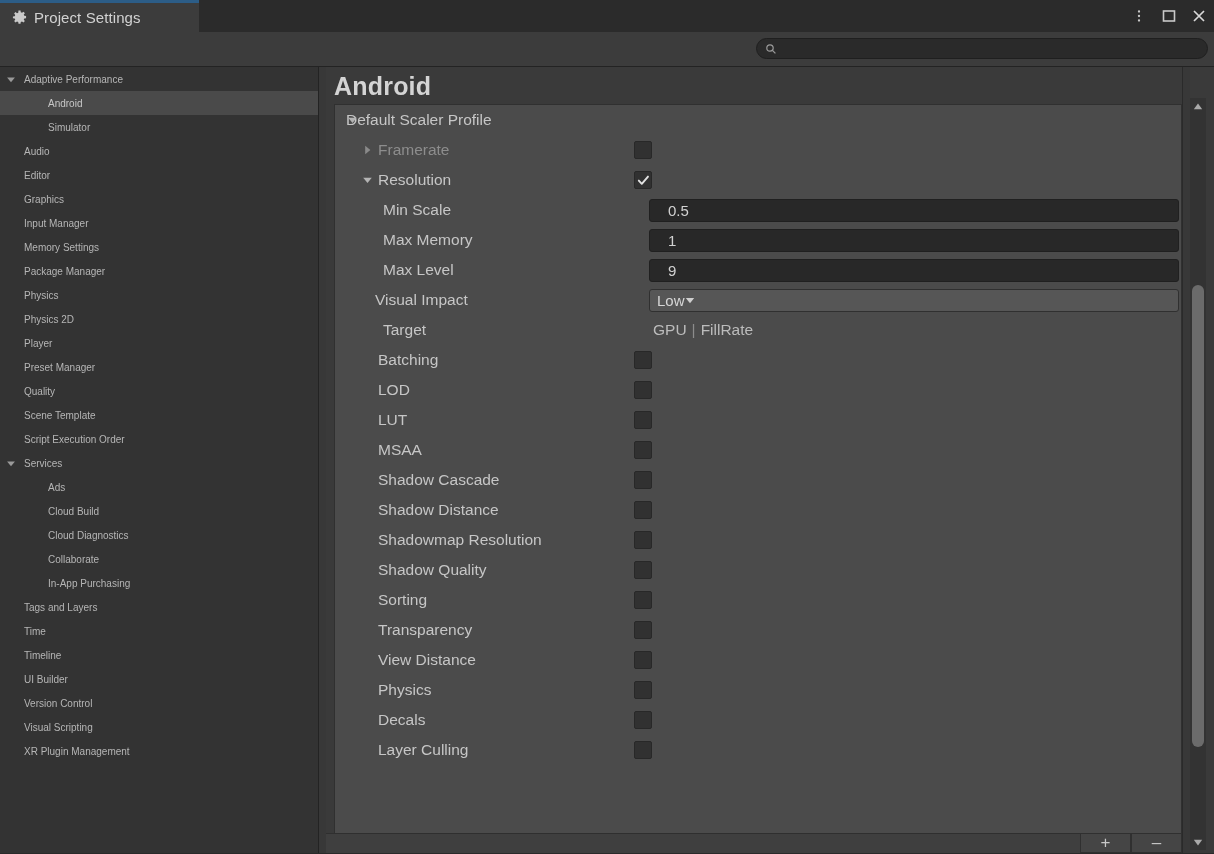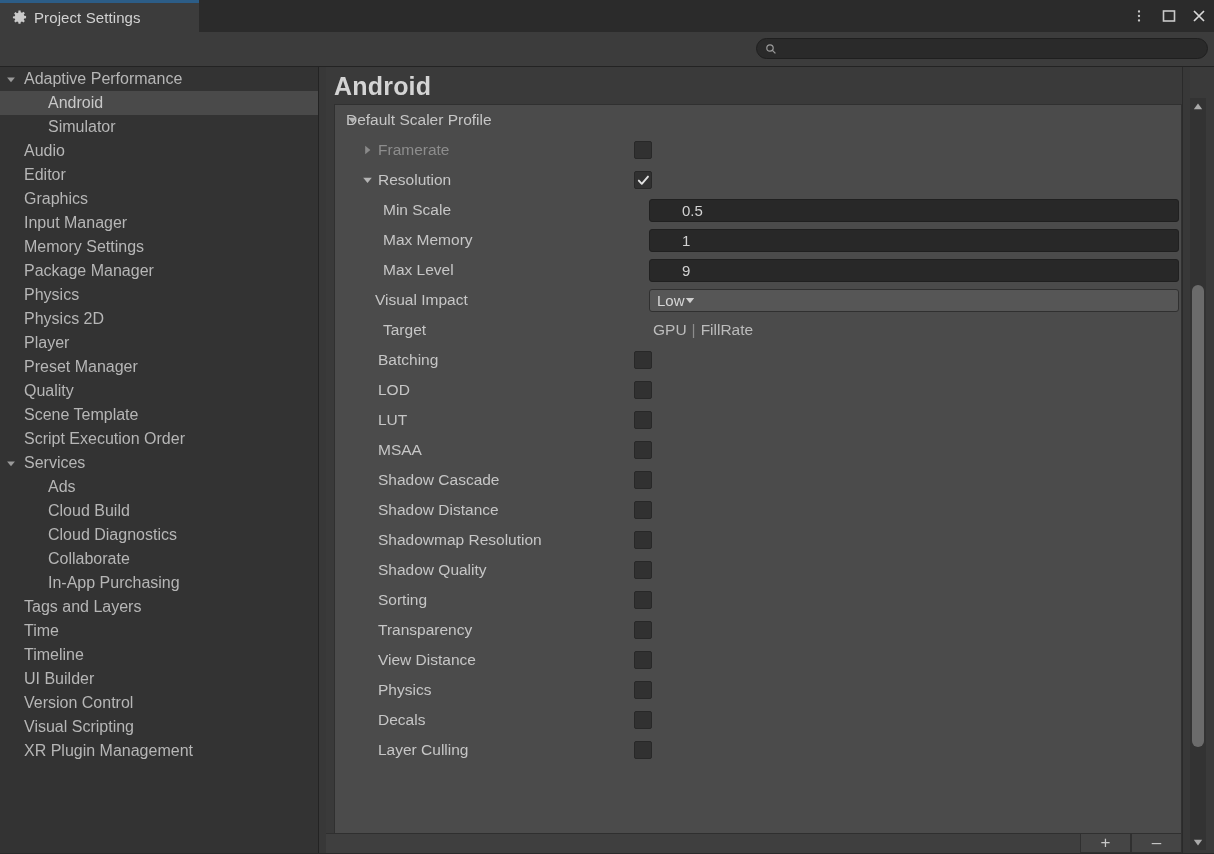--- a/index.html
+++ b/index.html
@@ -73,21 +73,21 @@
   .sidebar {
     position: absolute; left: 0; top: 67px;
     width: 318px; height: 787px;
     background: #333333;
     overflow: hidden;
   }
   .side-row {
     position: relative;
     height: 24px;
     display: flex; align-items: center;
-    color: #b6b6b6; font-size: 16px;
+    color: #b6b6b6; font-size: 10px;
     cursor: default; white-space: nowrap;
   }
   .side-row.selected { background: #4a4a4a; color: #c8c8c8; }
   .side-arrow {
     position: absolute; left: 6px; top: 50%;
     transform: translateY(-50%);
     width: 10px; height: 10px;
     display: inline-flex; align-items: center; justify-content: center;
   }
   .side-text.lvl0 { padding-left: 24px; }
@@ -153,21 +153,21 @@
   .field {
     position: absolute; left: 314px; top: 4px;
     width: 530px; height: 23px;
     background: #282828;
     border: 1px solid #202020;
     border-radius: 3px;
     box-sizing: border-box;
     display: flex; align-items: center;
     color: #d2d2d2; font-size: 15px;
   }
-  .field span { padding-left: 7px; margin-left: 25px; }
+  .field span { padding-left: 18px; }
   .dropdown {
     position: absolute; left: 314px; top: 4px;
     width: 530px; height: 23px;
     background: #565656;
     border: 1px solid #303030;
     border-radius: 3px;
     box-sizing: border-box;
     display: flex; align-items: center; justify-content: flex-start;
     color: #d6d6d6; font-size: 15px;
   }

